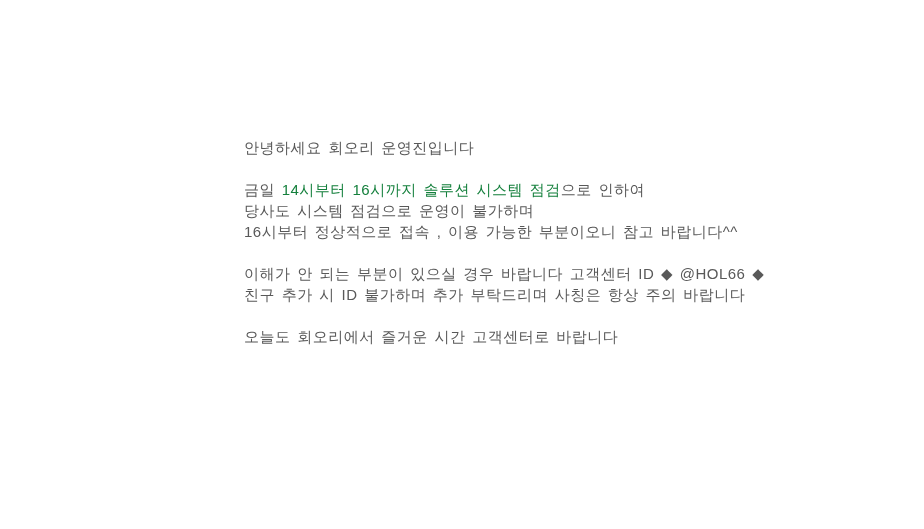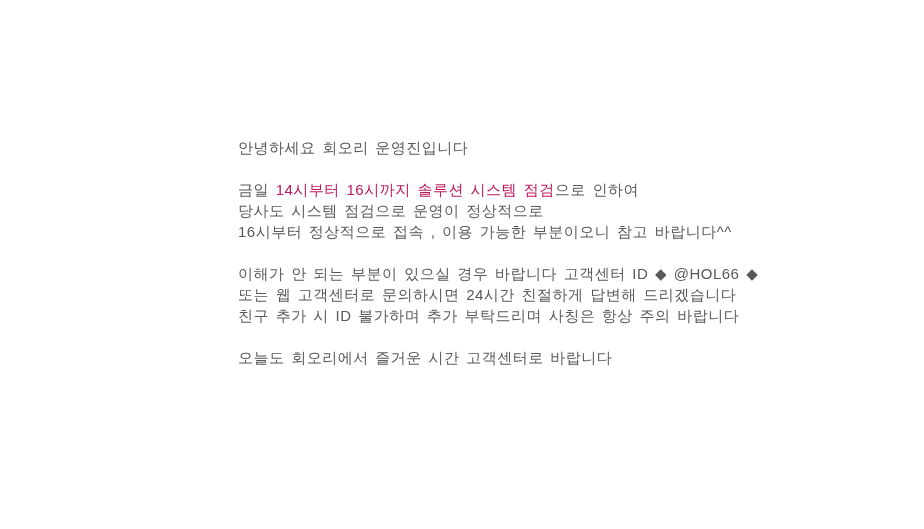--- a/index.html
+++ b/index.html
@@ -5,58 +5,57 @@
     * { margin: 0; padding: 0; box-sizing: border-box; }
     html, body {
       width: 924px;
       height: 529px;
       background: #ffffff;
       overflow: hidden;
       font-family: "Liberation Sans", "DejaVu Sans", sans-serif;
     }
     .notice-body {
       position: absolute;
-      left: 238px;
+      left: 244px;
       top: 137px;
       width: 640px;
       font-size: 15px;
       line-height: 21px;
       letter-spacing: 0.5px;
       word-spacing: 2px;
       color: #595959;
     }
     .notice-para {
       margin-bottom: 21px;
     }
     .notice-line {
       display: block;
       white-space: nowrap;
     }
     .highlight-red {
-      color: #be185d;
+      color: #15803d;
     }
   </style>
 </head>
 <body>
 
 <div class="notice-body">
 
   <div class="notice-para">
     <span class="notice-line">안녕하세요 회오리 운영진입니다</span>
   </div>
 
   <div class="notice-para">
     <span class="notice-line"><span>금일 </span><span class="highlight-red">14시부터 16시까지 솔루션 시스템 점검</span><span>으로 인하여</span></span>
-    <span class="notice-line">당사도 시스템 점검으로 운영이 정상적으로</span>
+    <span class="notice-line">당사도 시스템 점검으로 운영이 불가하며</span>
     <span class="notice-line">16시부터 정상적으로 접속 , 이용 가능한 부분이오니 참고 바랍니다^^</span>
   </div>
 
   <div class="notice-para">
     <span class="notice-line">이해가 안 되는 부분이 있으실 경우 바랍니다 고객센터 ID ◆ @HOL66 ◆</span>
-    <span class="notice-line">또는 웹 고객센터로 문의하시면 24시간 친절하게 답변해 드리겠습니다</span>
     <span class="notice-line">친구 추가 시 ID 불가하며 추가 부탁드리며 사칭은 항상 주의 바랍니다</span>
   </div>
 
   <div class="notice-para">
     <span class="notice-line">오늘도 회오리에서 즐거운 시간 고객센터로 바랍니다</span>
   </div>
 
 </div>
 
 </body></html>

